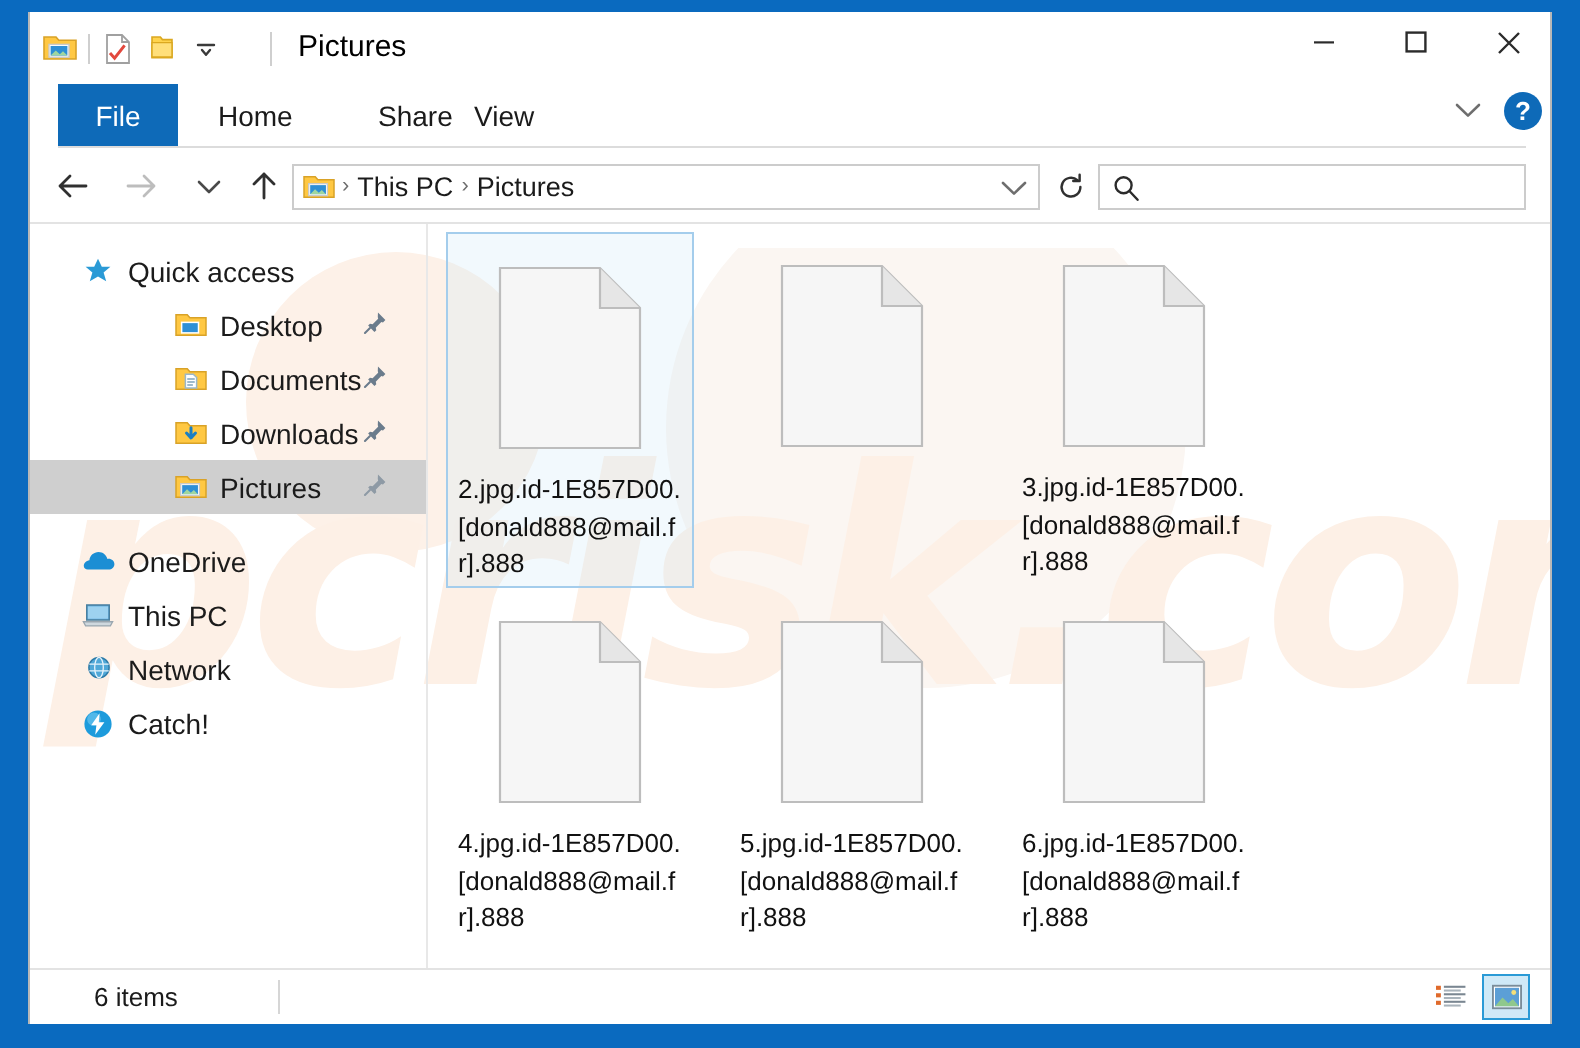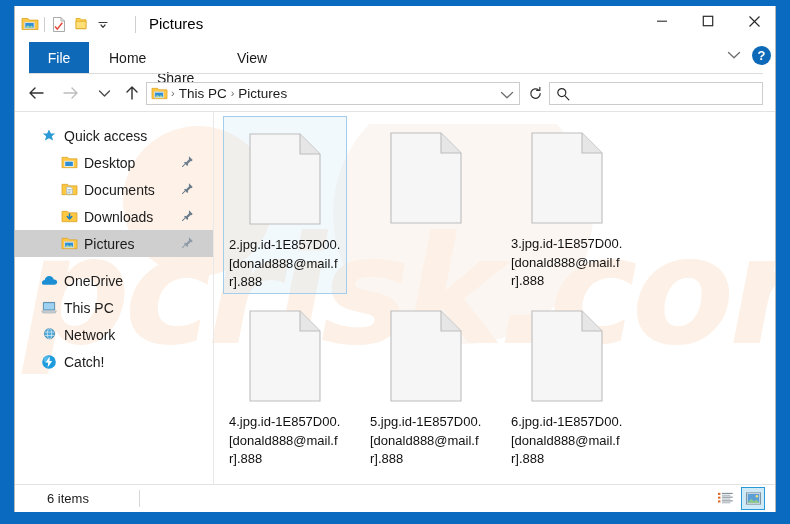--- a/index.html
+++ b/index.html
@@ -257,21 +257,21 @@
     color: #1b1b1b;
   }
   .side-item .si-icon {
     width: 20px; height: 18px;
     display: flex; align-items: center; justify-content: center;
     flex: 0 0 auto;
     margin-right: 5px;
   }
   .side-item .si-label { white-space: nowrap; text-align: right; }
   .side-item.lvl0 { padding-left: 24px; }
-  .side-item.lvl1 { padding-left: 44px; }
+  .side-item.lvl1 { padding-left: 70px; }
   .side-item.selected { background: #cfcfcf; }
   .pin {
     position: absolute;
     right: 18px; top: 6px;
     width: 14px; height: 14px;
   }
   .side-gap { height: 10px; }
 
   
   #content {
@@ -423,21 +423,21 @@
           <svg width="13" height="13" viewBox="0 0 13 13">
               <path d="M1.5 1.5l10 10M11.5 1.5l-10 10" stroke="#2b2b2b" stroke-width="1.2"></path>
             </svg>
         </div>
       </div>
     </div>
 
     <div id="ribbon-tabs">
       <div class="rtab" style="left:80px;">Home</div>
       <div class="rtab file" style="left:14px;width:60px;">File</div>
-      <div class="rtab" style="left:128px;margin-top:20px;">Share</div>
+      <div class="rtab" style="left:160px;">Share</div>
       <div class="rtab" style="left:208px;">View</div>
 
       <div id="ribbon-right">
         <div style="width:20px;height:20px;display:flex;align-items:center;justify-content:center;">
           <svg width="14" height="10" viewBox="0 0 14 10">
               <path d="M1.5 2.5L7 7.8l5.5-5.3" fill="none" stroke="#6e6e6e" stroke-width="1.3" stroke-linecap="round" stroke-linejoin="round"></path>
             </svg>
         </div>
         <div id="help-btn">?</div>
       </div>

